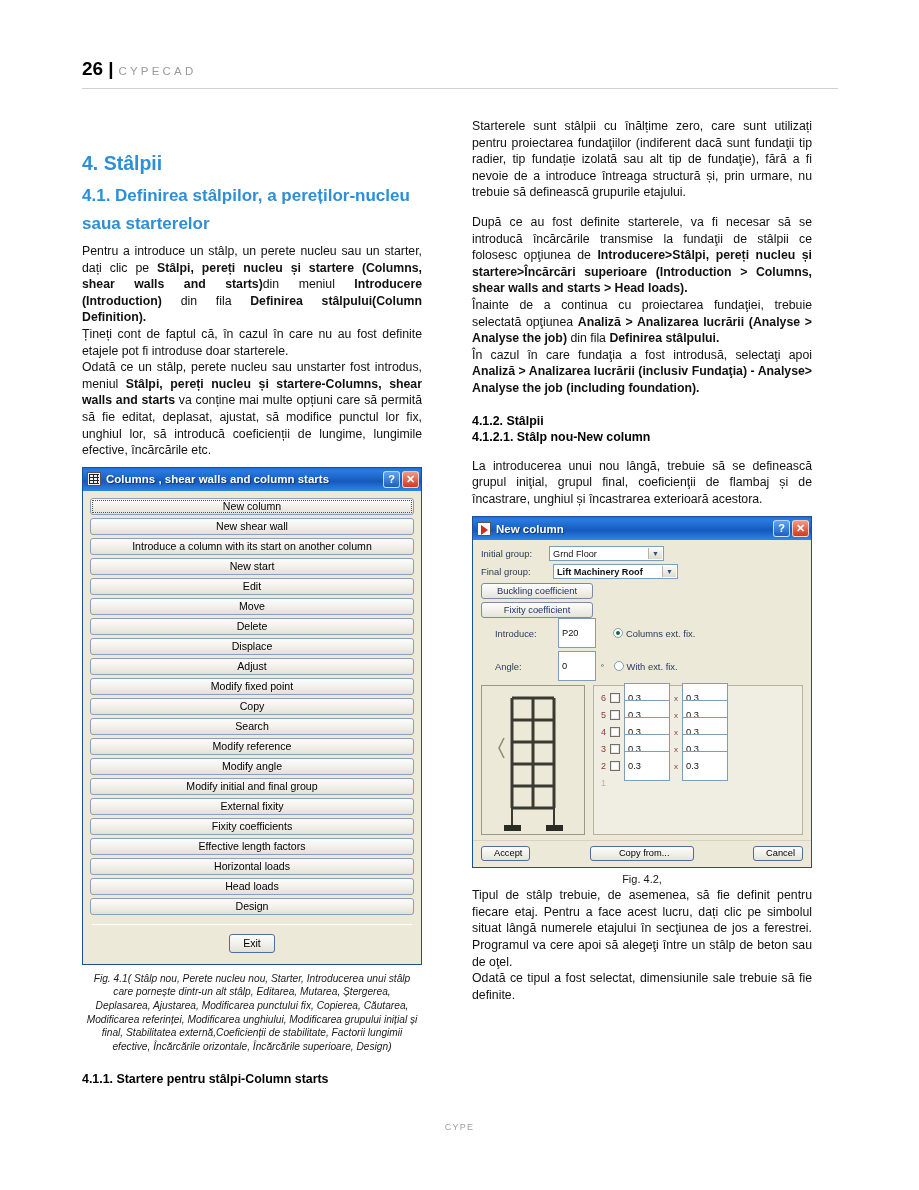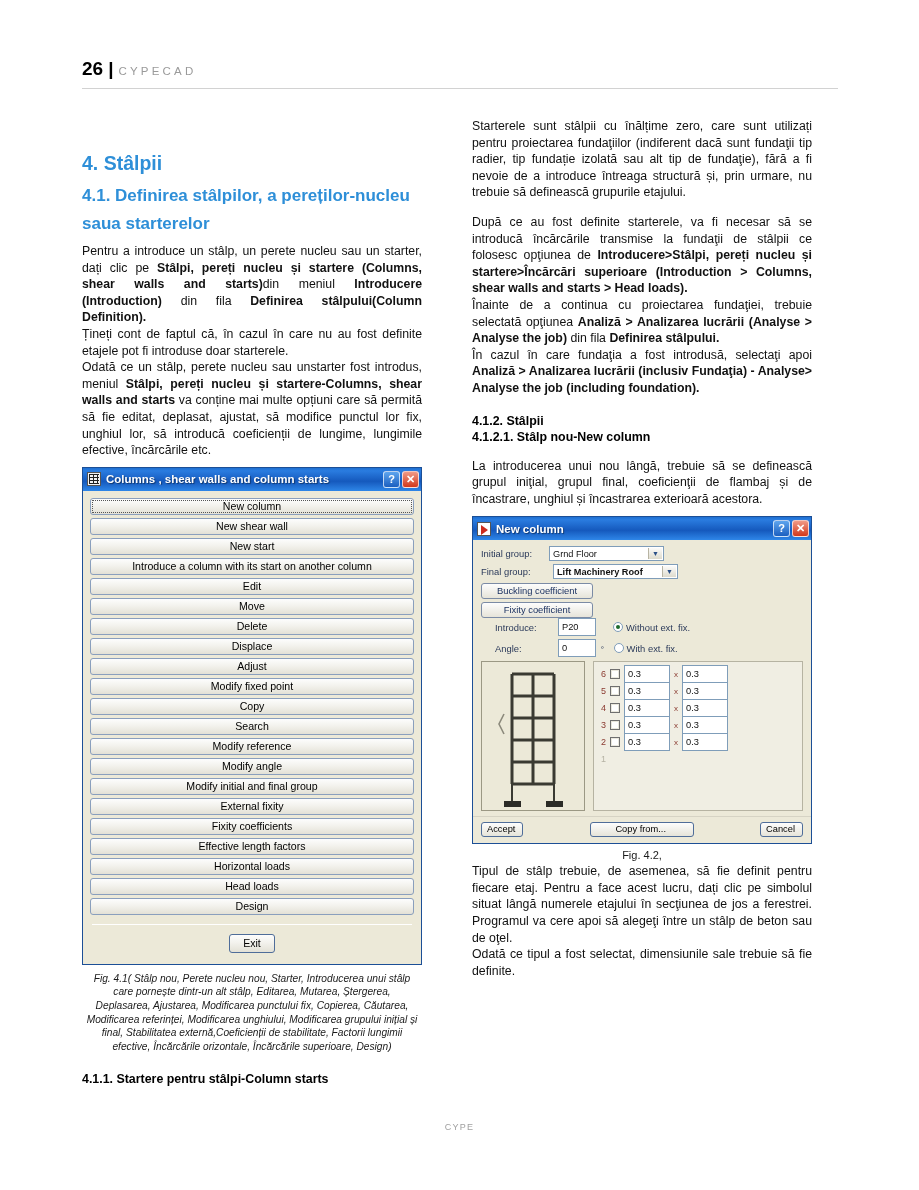--- a/index.html
+++ b/index.html
@@ -198,21 +198,21 @@
     font-size: 9.4px;
     color: #1d3361;
     padding: 1px 8px 2px 8px;
     text-align: center;
   }
   .txtbox {
     border: 1px solid #7f9db9;
     background: #fff;
     font-size: 9.3px;
     color: #111;
-    padding: 8px 3px;
+    padding: 14px 3px;
     height: 14px;
     display: flex;
     align-items: center;
   }
   .radio {
     width: 10px; height: 10px; border-radius: 50%;
     border: 1px solid #7f9db9; background: #fff;
     display: inline-block; position: relative; flex: 0 0 auto;
   }
   .radio.on::after {
@@ -250,21 +250,21 @@
     display: flex; align-items: center; justify-content: space-between;
     padding: 5px 8px 6px 8px;
     border-top: 1px solid #d6d3c4;
   }
   .foot-btn {
     background: linear-gradient(to bottom,#fdfdfd,#e6e4d9);
     border: 1px solid #4f6d99;
     border-radius: 3px;
     font-size: 9.3px;
     color: #000;
-    padding: 1px 7px 2px 5px;
+    padding: 1px 7px 2px 12px;
   }
 
   
   .footer {
     position: absolute;
     left: 0; top: 1122px;
     width: 919px;
     text-align: center;
     font-size: 9px;
     letter-spacing: 1.2px;
@@ -301,22 +301,22 @@
         <span class="xp-ico grid"></span>
         <span class="xp-title-text">Columns , shear walls and column starts</span>
         <span class="xp-btns">
           <span class="xp-help">?</span>
           <span class="xp-close">✕</span>
         </span>
       </div>
       <div class="xp-body">
         <div class="xpbtn focus">New column</div>
         <div class="xpbtn">New shear wall</div>
+        <div class="xpbtn">Introduce a column with its start on another column</div>
         <div class="xpbtn">New start</div>
-        <div class="xpbtn">Introduce a column with its start on another column</div>
         <div class="xpbtn">Edit</div>
         <div class="xpbtn">Move</div>
         <div class="xpbtn">Delete</div>
         <div class="xpbtn">Displace</div>
         <div class="xpbtn">Adjust</div>
         <div class="xpbtn">Modify fixed point</div>
         <div class="xpbtn">Copy</div>
         <div class="xpbtn">Search</div>
         <div class="xpbtn">Modify reference</div>
         <div class="xpbtn">Modify angle</div>
@@ -387,21 +387,21 @@
         </div>
 
         <div class="fr" style="align-items:flex-start;flex-direction:column;">
           <span class="btn-flat" style="width:112px;">Fixity coefficient</span>
           <span style="display:flex;flex-direction:column;gap:3px;margin-left:14px;">
             <span style="display:flex;align-items:center;gap:5px;">
               <span class="lbl" style="width:58px;">Introduce:</span>
               <span class="txtbox" style="width:38px;">P20</span>
               <span style="display:flex;align-items:center;gap:3px;margin-left:12px;">
                 <span class="radio on"></span>
-                <span class="lbl">Without ext. fix.</span>
+                <span class="lbl">Columns ext. fix.</span>
               </span>
             </span>
             <span style="display:flex;align-items:center;gap:5px;">
               <span class="lbl" style="width:58px;">Angle:</span>
               <span class="txtbox" style="width:38px;">0</span>
               <span class="lbl" style="font-size:7px;">º</span>
               <span style="display:flex;align-items:center;gap:3px;margin-left:5px;">
                 <span class="radio"></span>
                 <span class="lbl">With ext. fix.</span>
               </span>

